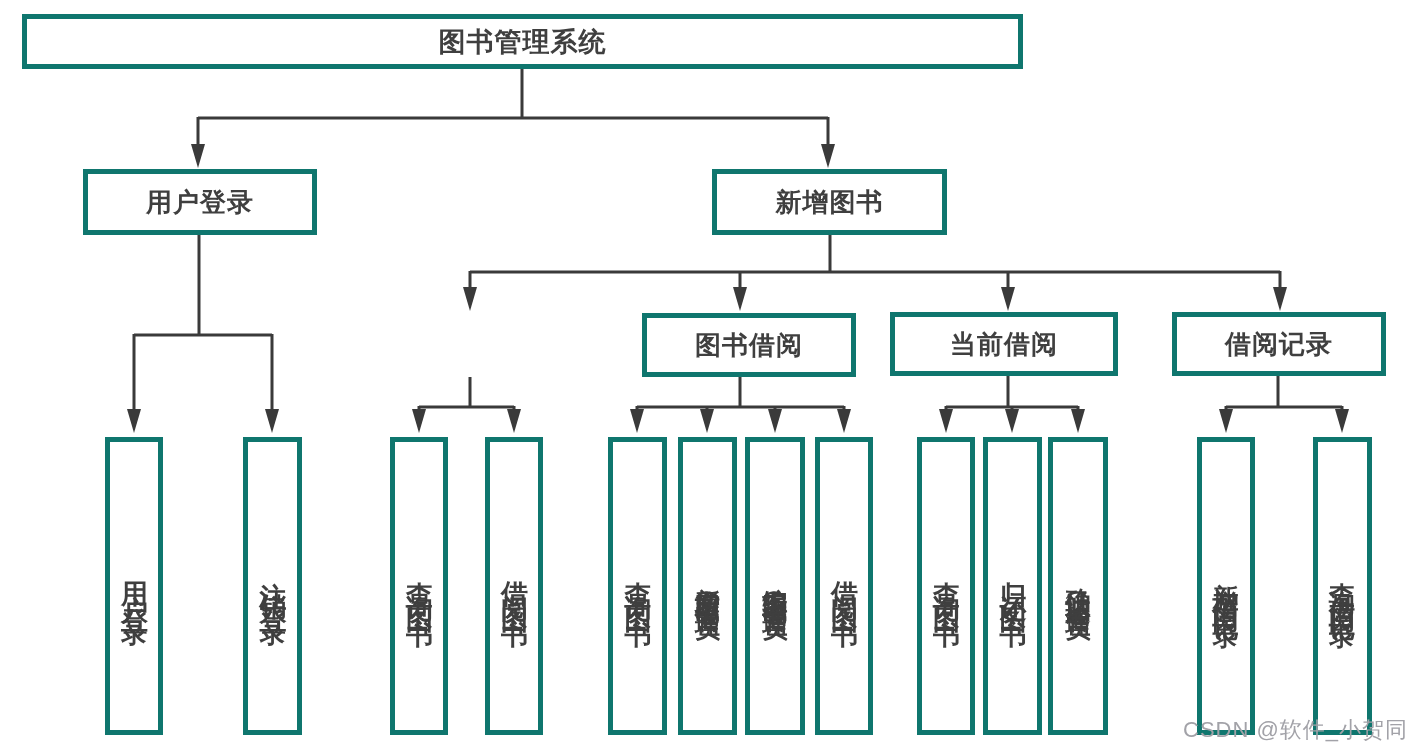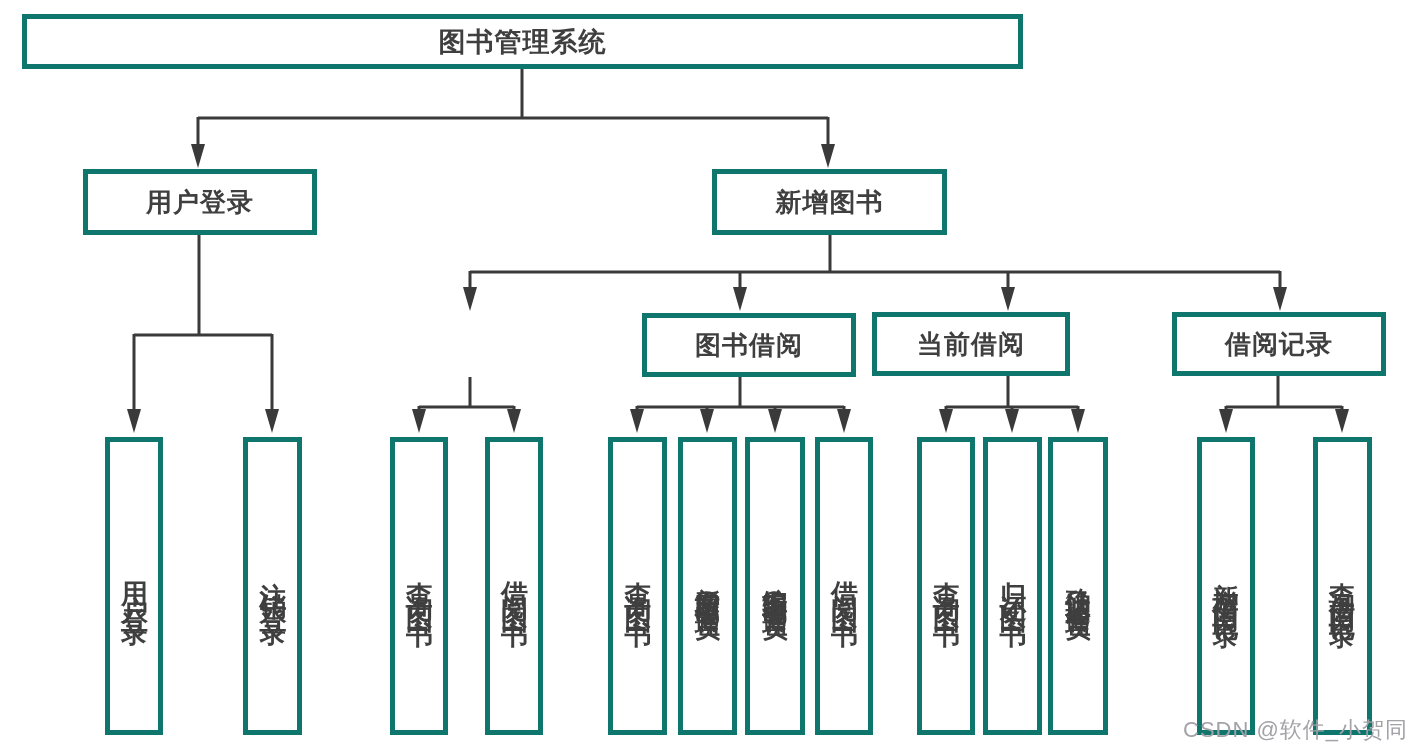--- a/index.html
+++ b/index.html
@@ -66,21 +66,21 @@
       </g>
     </svg>
   </div>
 
   <div class="node h-node root-node" style="left:22px;top:14px;width:1001px;height:55px;">图书管理系统</div>
 
   <div class="node h-node" style="left:83px;top:169px;width:234px;height:66px;">用户登录</div>
   <div class="node h-node" style="left:712px;top:169px;width:235px;height:66px;">新增图书</div>
 
   <div class="node h-node" style="left:642px;top:313px;width:214px;height:64px;">图书借阅</div>
-  <div class="node h-node" style="left:872px;top:312px;width:198px;height:64px;">当前借阅</div>
+  <div class="node h-node" style="left:890px;top:312px;width:228px;height:64px;">当前借阅</div>
   <div class="node h-node" style="left:1172px;top:312px;width:214px;height:64px;">借阅记录</div>
 
   <div class="node v-node" style="left:105px;top:437px;width:58px;height:298px;">
     <span class="vtext">用户登录</span>
   </div>
   <div class="node v-node" style="left:243px;top:437px;width:59px;height:298px;">
     <span class="vtext">注销登录</span>
   </div>
 
   <div class="node v-node" style="left:390px;top:437px;width:58px;height:298px;">

